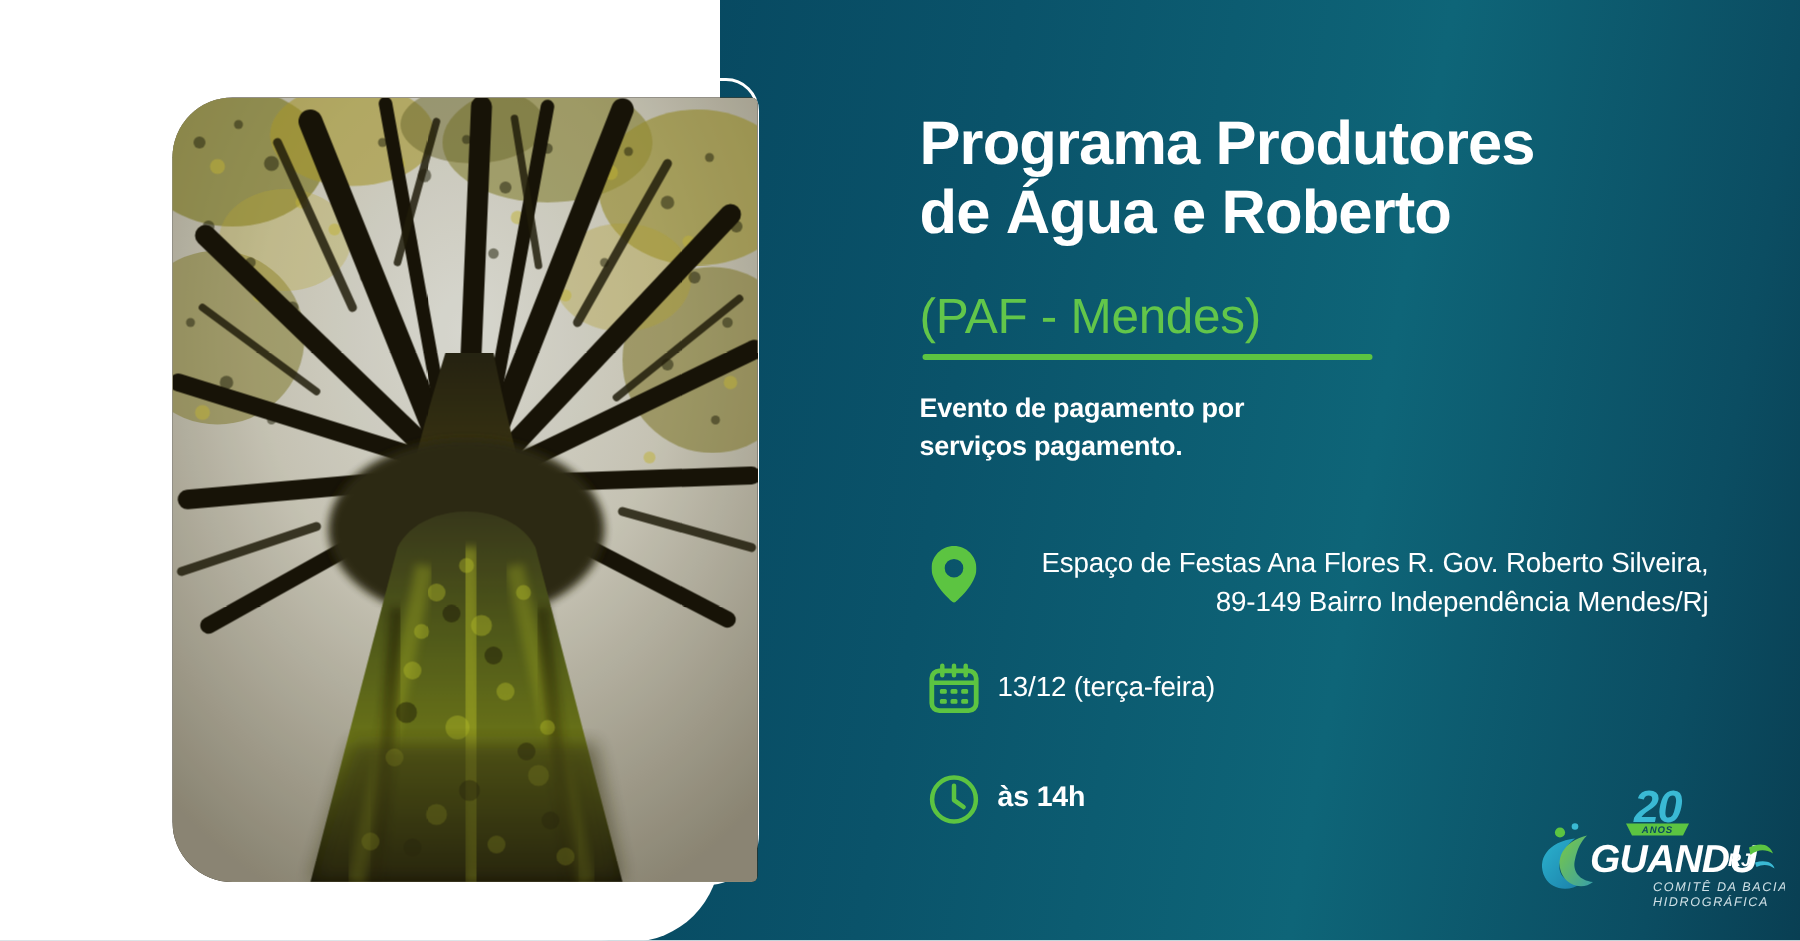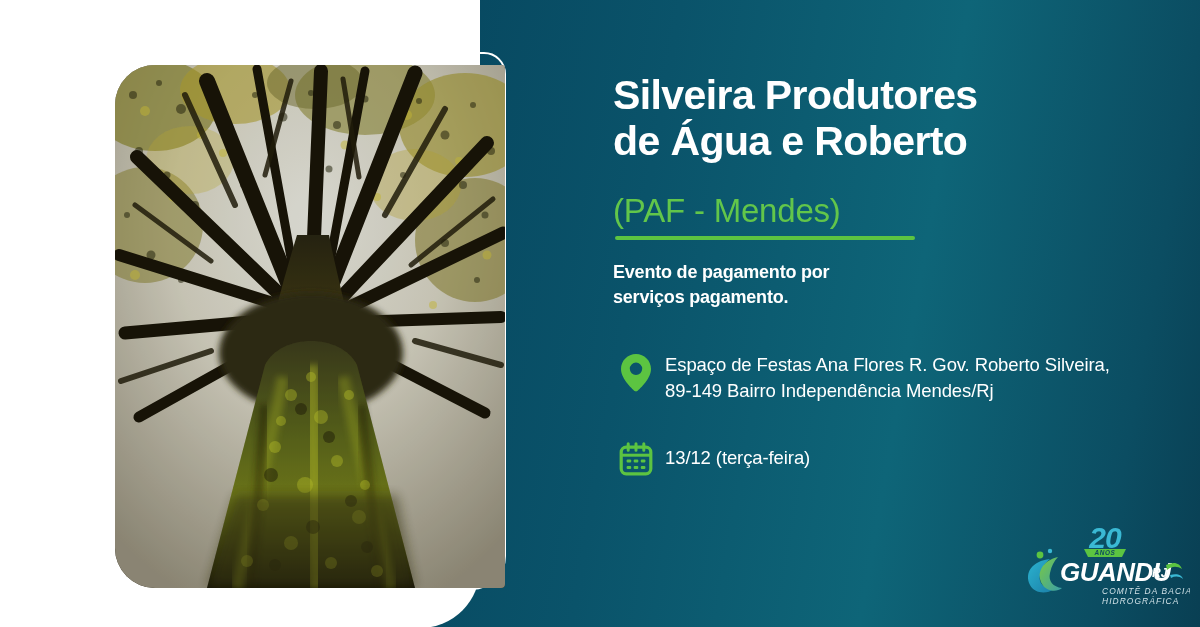--- a/index.html
+++ b/index.html
@@ -120,21 +120,21 @@
     display:flex; align-items:center; justify-content:center;
     padding-top:2px;
   }
   .info-row .txt {
     color:#ffffff;
     font-size:18.5px;
     line-height:1.42;
     padding-left:6px;
     letter-spacing:-0.1px;
   }
-  #row-location { top:352px; }
+  #row-location { top:362px;text-align:right; }
   #row-location .txt { width:480px; }
   #row-date { top:440px; align-items:center; }
   #row-time { top:514px; align-items:center; }
   #row-time .txt { font-weight:bold; font-size:19px; }
 
   
   .logo {
     position:absolute;
     right:10px; bottom:12px;
     width:170px; height:100px;
@@ -313,21 +313,21 @@
         <path d="M92 523 L120 430 L282 430 L300 523 Z" fill="#3c3a12"></path>
       </g>
 
       <rect width="390" height="523" fill="#000" opacity="0.10"></rect>
     </svg>
   </div>
 
   <div class="content">
 
     <h1 class="title">
-      <span>Silveira Produtores</span>
+      <span>Programa Produtores</span>
       <span class="l2">de Água e Roberto</span>
     </h1>
 
     <div class="subtitle">(PAF - Mendes)</div>
 
     <div class="divider"></div>
 
     <div class="lead">
       <span>Evento de pagamento por</span><br>
       <span>serviços pagamento.</span>
@@ -354,20 +354,29 @@
             <rect x="21.8" y="17.4" width="4.6" height="3.1" rx="1"></rect>
             <rect x="7.6" y="24" width="4.6" height="3.1" rx="1"></rect>
             <rect x="14.7" y="24" width="4.6" height="3.1" rx="1"></rect>
             <rect x="21.8" y="24" width="4.6" height="3.1" rx="1"></rect>
           </g>
         </svg>
       </span>
       <span class="txt">13/12 (terça-feira)</span>
     </div>
 
+    <div class="info-row" id="row-time">
+      <span class="ico">
+        <svg width="34" height="34" viewBox="0 0 34 34">
+          <circle cx="17" cy="17" r="14.6" fill="none" stroke="#5cc441" stroke-width="3"></circle>
+          <path d="M17 7.8 V17.4 L23.4 22" fill="none" stroke="#5cc441" stroke-width="3" stroke-linecap="round" stroke-linejoin="round"></path>
+        </svg>
+      </span>
+      <span class="txt">às 14h</span>
+    </div>
 
   </div>
 
   <div class="logo">
     <svg width="170" height="100" viewBox="0 0 170 100">
       <defs>
         <linearGradient id="gw1" x1="0" y1="0" x2="1" y2="1">
           <stop offset="0%" stop-color="#2bb3cf"></stop>
           <stop offset="100%" stop-color="#1b7fa8"></stop>
         </linearGradient>

